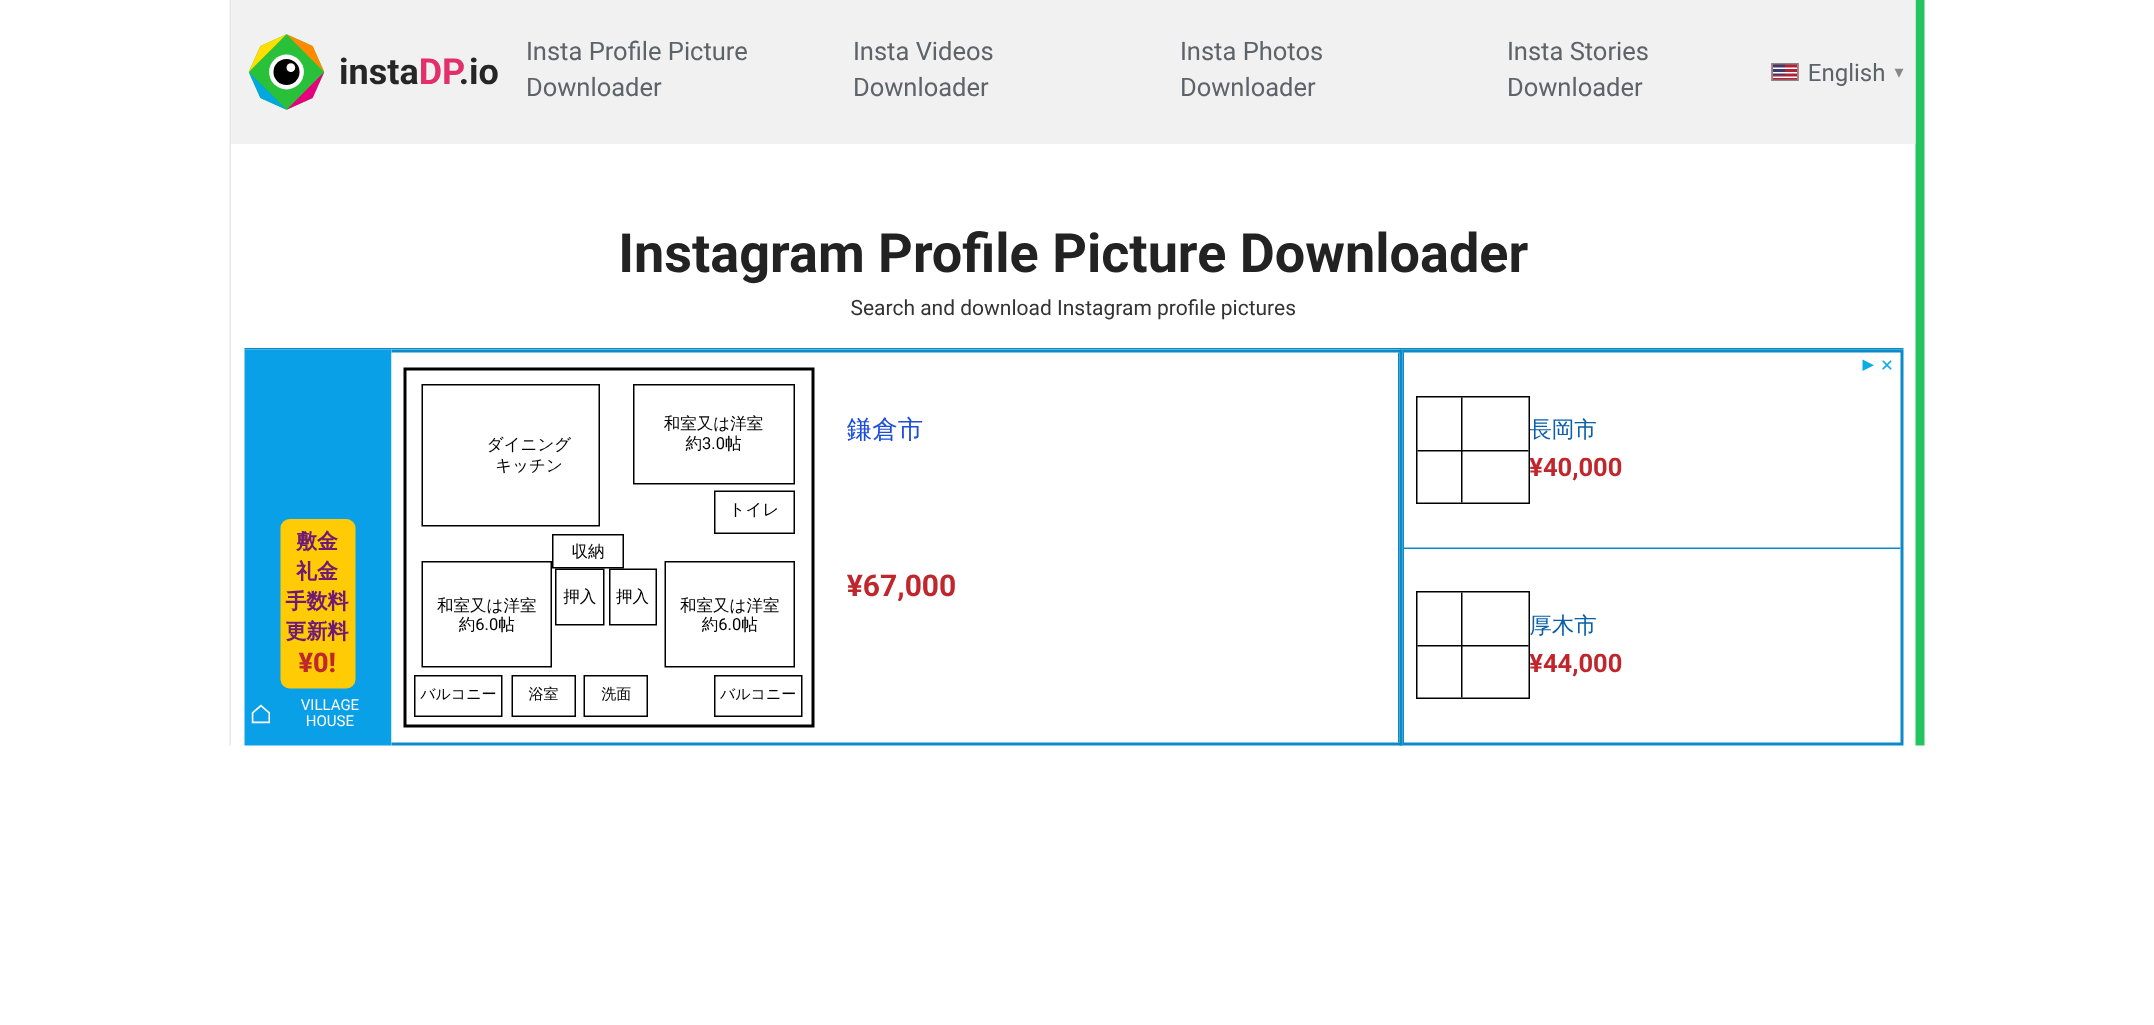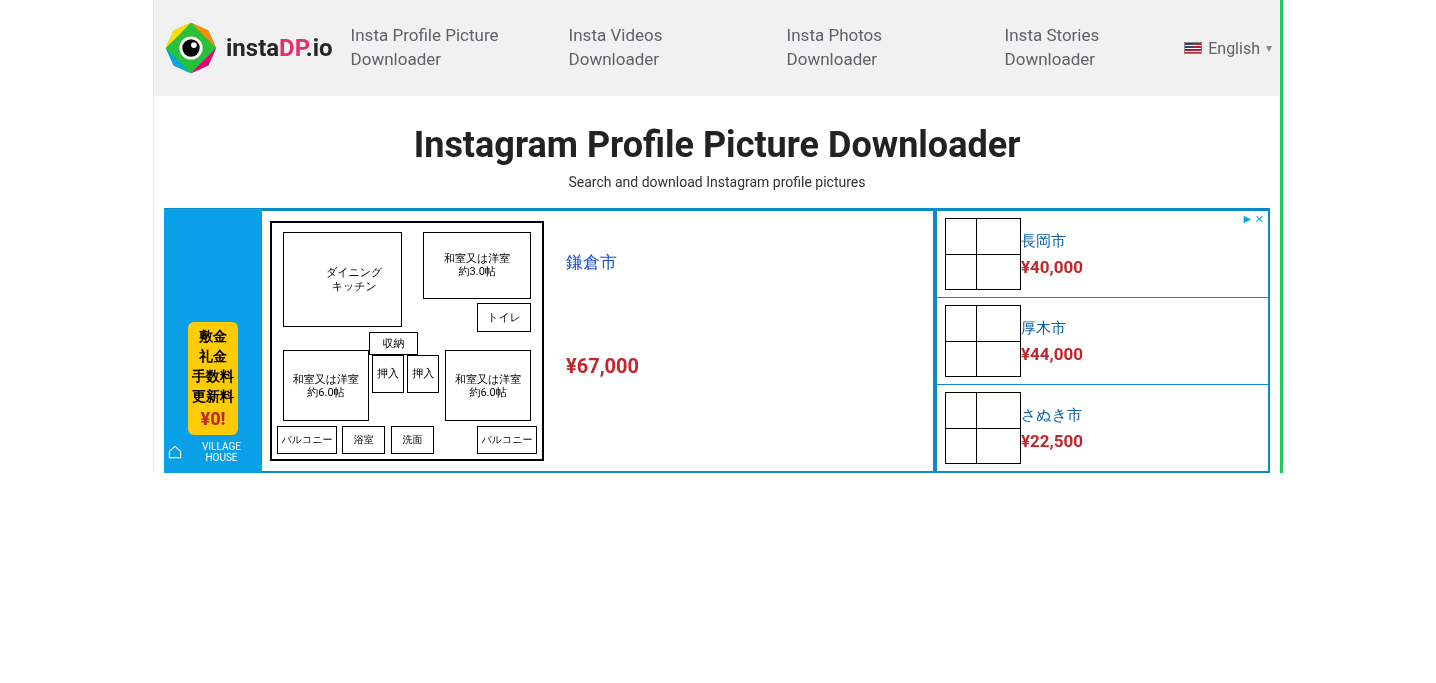--- a/index.html
+++ b/index.html
@@ -1,37 +1,37 @@
 <!DOCTYPE html>
 <html><head>
 <meta charset="utf-8">
 <style>
   * { box-sizing: border-box; margin: 0; padding: 0; }
   body { font-family: -apple-system, BlinkMacSystemFont, "Segoe UI", Roboto, Arial, sans-serif; background: #fff; width: 1436px; height: 683px; overflow: hidden; }
   .outer { width: 1436px; margin: 0 auto; }
-  .content-wrap { width: 1130px; margin: 0 auto; border-left: 1px solid #e6e6e6; border-right: 3px solid #22c55e; }
+  .content-wrap { width: 1130px; margin: 0 auto; border-left: 1px solid #e6e6e6; border-right: 6px solid #22c55e; }
   .topbar { background: #f1f1f1; height: 96px; display: flex; align-items: center; padding: 0 8px; }
   .logo-wrap { display: flex; align-items: center; gap: 6px; margin-right: 18px; }
   .logo-mark { width: 58px; height: 58px; position: relative; }
   .logo-text { font-size: 24px; font-weight: 700; color: #262626; }
   .logo-accent { color: #e1306c; }
   .nav { display: flex; gap: 48px; flex: 1; }
   .nav a { color: #5d6368; text-decoration: none; font-size: 17px; line-height: 1.4; max-width: 170px; display: inline-block; }
   .lang { display: flex; align-items: center; gap: 6px; color: #5d6368; font-size: 16px; cursor: pointer; }
   .flag { width: 18px; height: 12px; display: inline-block; position: relative; background: #b22234; overflow: hidden; border: 0.5px solid #888; }
   .flag::before { content:""; position:absolute; left:0; top:0; width:8px; height:7px; background:#3c3b6e; }
   .flag-stripe { position:absolute; left:0; width:100%; height:1px; background:#fff; }
   .caret { font-size: 12px; color: #888; }
-  .main { padding: 18px 0 0; text-align: center; }
+  .main { padding: 18px 0 0; text-align: center; margin-top: 24px; }
   h1 { font-size: 36px; font-weight: 700; color: #222; margin: 10px 0 8px; }
   .subtitle { font-size: 14px; color: #333; margin-bottom: 18px; }
   .ad-wrap { width: 1106px; margin: 0 auto; display: flex; border-top: 1px solid #0a8ac6; }
   .ad-left { width: 98px; background: #0aa0e8; color: #fff; display: flex; flex-direction: column; align-items: center; justify-content: flex-end; padding: 10px 4px; gap: 6px; }
   .ad-tag { background: #ffcb05; border-radius: 6px; padding: 6px 4px; display: flex; flex-direction: column; align-items: center; gap: 2px; }
-  .ad-tag span { color: #000000; font-size: 14px; font-weight: 700; }
+  .ad-tag span { color: #701a75; font-size: 14px; font-weight: 700; }
   .ad-tag .zero { color: #c0272d; font-size: 18px; font-weight: 800; }
   .ad-vh { font-size: 10px; display: flex; align-items: center; gap: 3px; }
   .ad-main { flex: 1; display: flex; border: 2px solid #0a8ac6; border-left: none; background:#fff; }
   .ad-main-left { flex: 1.9; display: flex; border-right: 1px solid #0a8ac6; }
   .floor { width: 290px; padding: 10px 8px; }
   .floor-box { border: 2px solid #000; height: 240px; position: relative; background: #fff; }
   .room { position:absolute; border:1px solid #000; display:flex; flex-direction:column; align-items:center; justify-content:center; font-size:11px; text-align:center; line-height:1.2; }
   .ad-main-mid { flex: 1; padding: 40px 14px; text-align: left; }
   .city { color: #1d4ed8; font-size: 17px; margin-bottom: 80px; display:inline-block; }
   .price { color: #c0272d; font-size: 20px; font-weight: 700; text-align: right; }
@@ -125,21 +125,21 @@
         </div>
 
         <div class="ad-main">
           <div class="ad-main-left">
             <div class="floor">
               <div class="floor-box">
                 <div class="room" style="left:4%; top:4%; width:44%; height:40%; white-space:pre-line;padding-left:24px;">ダイニング
 キッチン</div>
                 <div class="room" style="right:4%; top:4%; width:40%; height:28%; white-space:pre-line;">和室又は洋室
 約3.0帖</div>
-                <div class="room" style="right:4%; top:34%; width:20%; height:12%;">トイレ</div>
+                <div class="room" style="right:4%; top:34%; width:20%; height:12%;font-family:Liberation Mono, monospace;">トイレ</div>
                 <div class="room" style="left:36%; top:46%; width:18%; height:10%;">収納</div>
                 <div class="room" style="left:4%; bottom:16%; width:32%; height:30%; white-space:pre-line;">和室又は洋室
 約6.0帖</div>
                 <div class="room" style="right:4%; bottom:16%; width:32%; height:30%; white-space:pre-line;">和室又は洋室
 約6.0帖</div>
                 <div class="room" style="left:37%; bottom:28%; width:12%; height:16%;">押入</div>
                 <div class="room" style="left:50%; bottom:28%; width:12%; height:16%;">押入</div>
                 <div class="room" style="left:2%; bottom:2%; width:22%; height:12%; font-size:10px;">バルコニー</div>
                 <div class="room" style="left:26%; bottom:2%; width:16%; height:12%; font-size:10px;">浴室</div>
                 <div class="room" style="left:44%; bottom:2%; width:16%; height:12%; font-size:10px;">洗面</div>
@@ -167,26 +167,19 @@
               <div class="ad-right-price">¥40,000</div>
             </div>
           </div>
           <div class="ad-right-row">
             <div class="mini-plan"></div>
             <div class="ad-right-txt">
               <div class="ad-right-city">厚木市</div>
               <div class="ad-right-price">¥44,000</div>
             </div>
           </div>
-          <div class="ad-right-row">
-            <div class="mini-plan"></div>
-            <div class="ad-right-txt">
-              <div class="ad-right-city">さぬき市</div>
-              <div class="ad-right-price">¥22,500</div>
-            </div>
-          </div>
         </div>
       </div>
 
 
     </div>
   </div>
 </div>
 
 </body></html>

